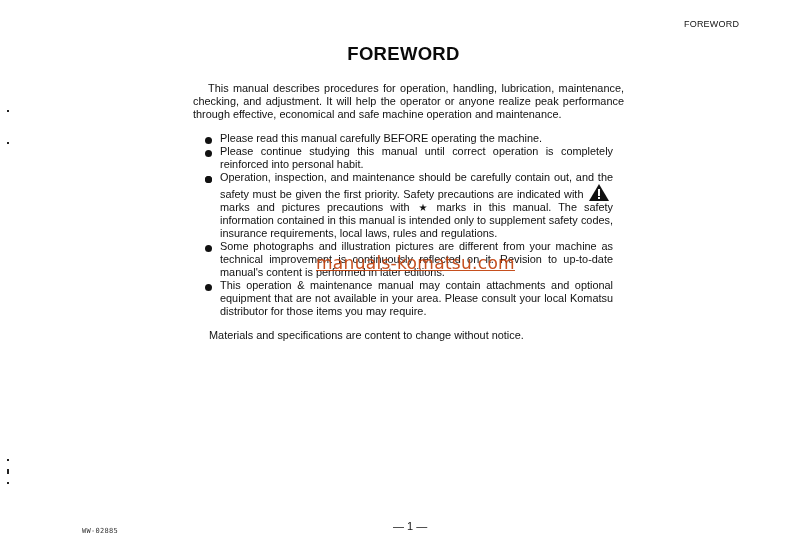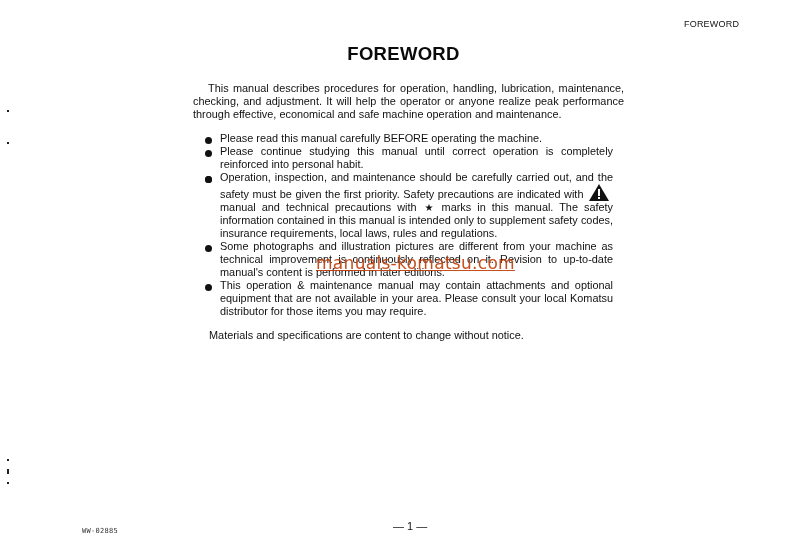--- a/index.html
+++ b/index.html
@@ -144,27 +144,27 @@
     </li>
     <li class="bullet-item">
       <span class="bullet-dot"></span>
       <span>Please continue studying this manual until correct operation is completely reinforced into personal habit.</span>
     </li>
     <li class="bullet-item">
       <span class="bullet-dot"></span>
     </li>
     <li class="bullet-item">
       <span class="bullet-dot"></span>
-      <span>Operation, inspection, and maintenance should be carefully carried out, and the safety must be given the first priority. Safety precautions are indicated with</span>
+      <span>Operation, inspection, and maintenance should be carefully contain out, and the safety must be given the first priority. Safety precautions are indicated with</span>
       <svg class="warn-icon" viewBox="0 0 20 17">
         <polygon points="10,0 20,17 0,17" fill="#111"></polygon>
         <rect x="9" y="5" width="2" height="7" fill="#fff"></rect>
         <rect x="9" y="13" width="2" height="2" fill="#fff"></rect>
       </svg>
-      <span>manual and technical precautions with</span>
+      <span>marks and pictures precautions with</span>
       <span class="star-icon">★</span>
       <span>marks in this manual. The safety information contained in this manual is intended only to supplement safety codes, insurance requirements, local laws, rules and regulations.</span>
     </li>
     <li class="bullet-item">
       <span class="bullet-dot"></span>
       <span>Some photographs and illustration pictures are different from your machine as technical improvement is continuously reflected on it. Revision to up-to-date manual's content is performed in later editions.</span>
     </li>
     <li class="bullet-item">
       <span class="bullet-dot"></span>
       <span>This operation &amp; maintenance manual may contain attachments and optional equipment that are not available in your area. Please consult your local Komatsu distributor for those items you may require.</span>

